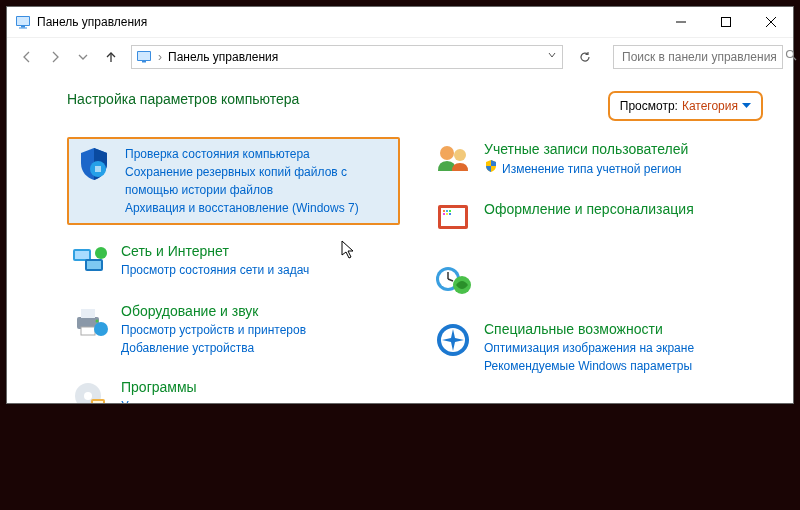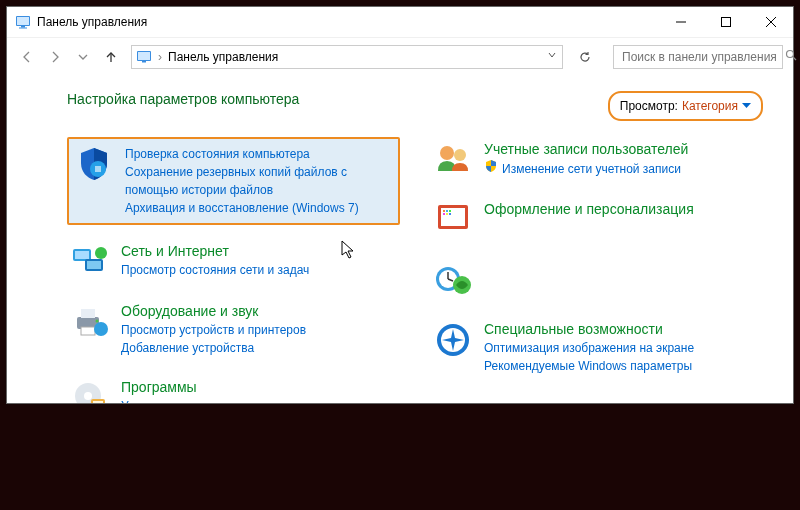--- a/index.html
+++ b/index.html
@@ -21,21 +21,21 @@
   .addr .ico { width:16px; height:16px; }
   .addr .sep { color:#888; }
   .addr-tail { margin-left:auto; display:flex; gap:4px; align-items:center; }
   .searchbox { width:170px; height:24px; border:1px solid #ccc; display:flex; align-items:center; padding:0 6px; gap:6px; color:#888; margin-left:12px; }
   .searchbox input { flex:1; border:0; outline:0; font-size:12px; color:#333; }
   .searchbox svg, .refresh svg, .addr-tail svg { width:12px; height:12px; }
   .refresh { width:24px; height:24px; display:flex; align-items:center; justify-content:center; color:#555; }
   
   .content { flex:1; padding:16px 30px 10px 60px; overflow:hidden; position:relative; }
   .heading { font-size:14px; color:#0a6b22; margin-bottom:12px; }
-  .viewby { position:absolute; top:16px; right:30px; font-size:12px; display:flex; align-items:flex-start; gap:4px; border:2px solid #ed8b21; padding:6px 10px; border-radius:13px; }
+  .viewby { position:absolute; top:16px; right:30px; font-size:12px; display:flex; align-items:flex-start; gap:4px; border:2px solid #ed8b21; padding:6px 10px; border-radius:7px; }
   .viewby .link { color:#c2410c; }
   .viewby svg { width:9px; height:9px; }
   .cols { display:flex; gap:30px; margin-top:30px; }
   .col { flex:1; display:flex; flex-direction:column; gap:14px; }
   .cat { display:flex; align-items:flex-start; gap:12px; padding:4px 6px 4px 4px; border-radius:2px; }
   .cat.hl { background:#e0edf7; border:2px solid #ed8b21; padding:6px 6px 6px 6px; }
   .caticon { width:38px; height:38px; flex:0 0 38px; }
   .catbody .cattitle { color:#0a8a2a; font-size:14px; margin-bottom:2px; }
   .catbody .catlink { color:#0066cc; font-size:12px; line-height:1.5; display:flex; align-items:center; gap:4px; }
   .catbody .catlink.small-ico svg { width:14px; height:14px; flex:0 0 14px; }
@@ -220,21 +220,21 @@
         </span>
         <div class="catbody">
           <div class="cattitle">Учетные записи пользователей</div>
           <div class="catlink small-ico">
             <span><svg viewBox="0 0 14 14">
                       <path d="M7 1 L12 3 V7 C12 10 10 12 7 13 C4 12 2 10 2 7 V3 Z" fill="#ffc400"></path>
                       <path d="M7 1 L12 3 V7 L7 7 Z" fill="#2f7dd1"></path>
                       <path d="M7 7 L2 7 V3 L7 1 Z" fill="#2f7dd1" opacity="0"></path>
                       <path d="M2 7 H7 V13 C4 12 2 10 2 7 Z" fill="#2f7dd1"></path>
                     </svg></span>
-            <span>Изменение сети учетной записи</span>
+            <span>Изменение типа учетной регион</span>
           </div>
         </div>
       </div>
 
       <div class="cat">
         <span class="caticon">
           <svg viewBox="0 0 38 38">
                   <rect x="4" y="4" width="30" height="24" rx="2" fill="#d84b2f"></rect>
                   <rect x="7" y="7" width="24" height="18" fill="#fff"></rect>
                   <rect x="9" y="9" width="2" height="2" fill="#e84"></rect>

